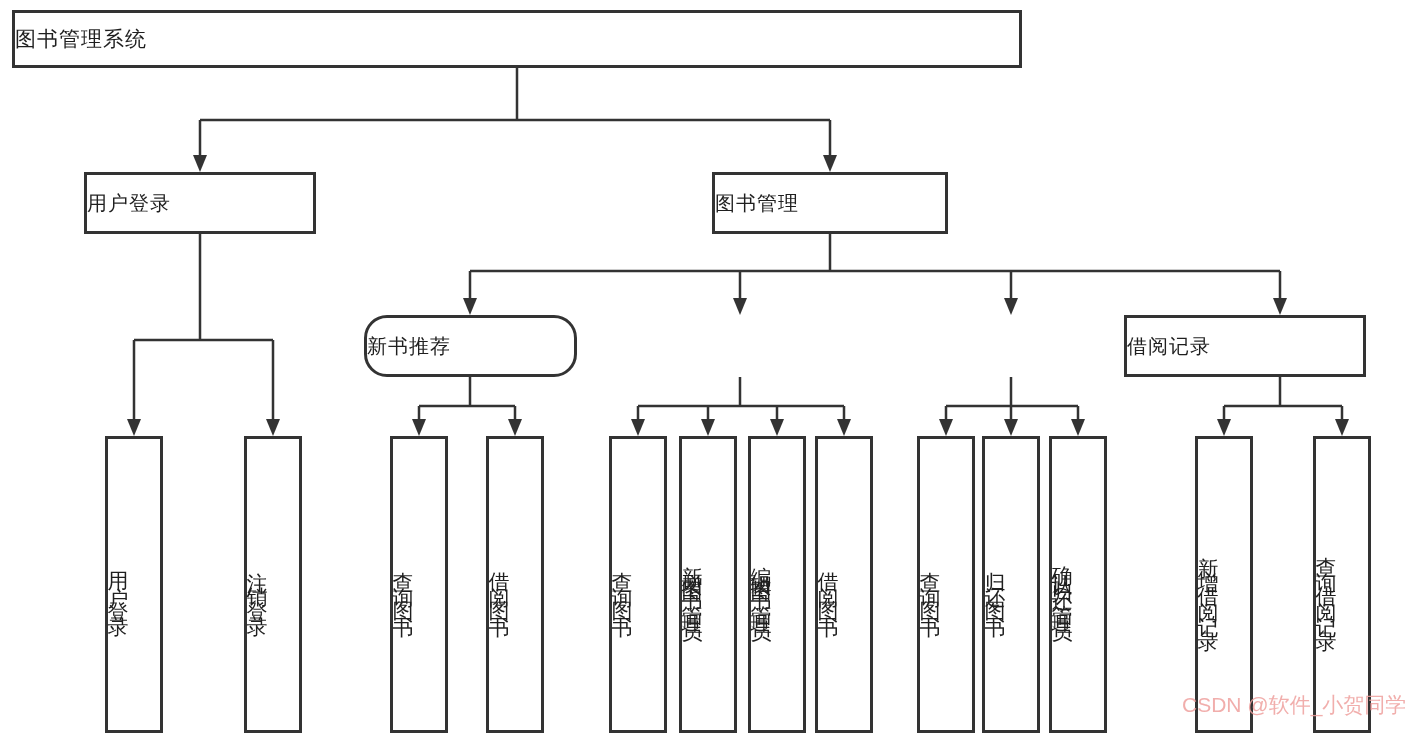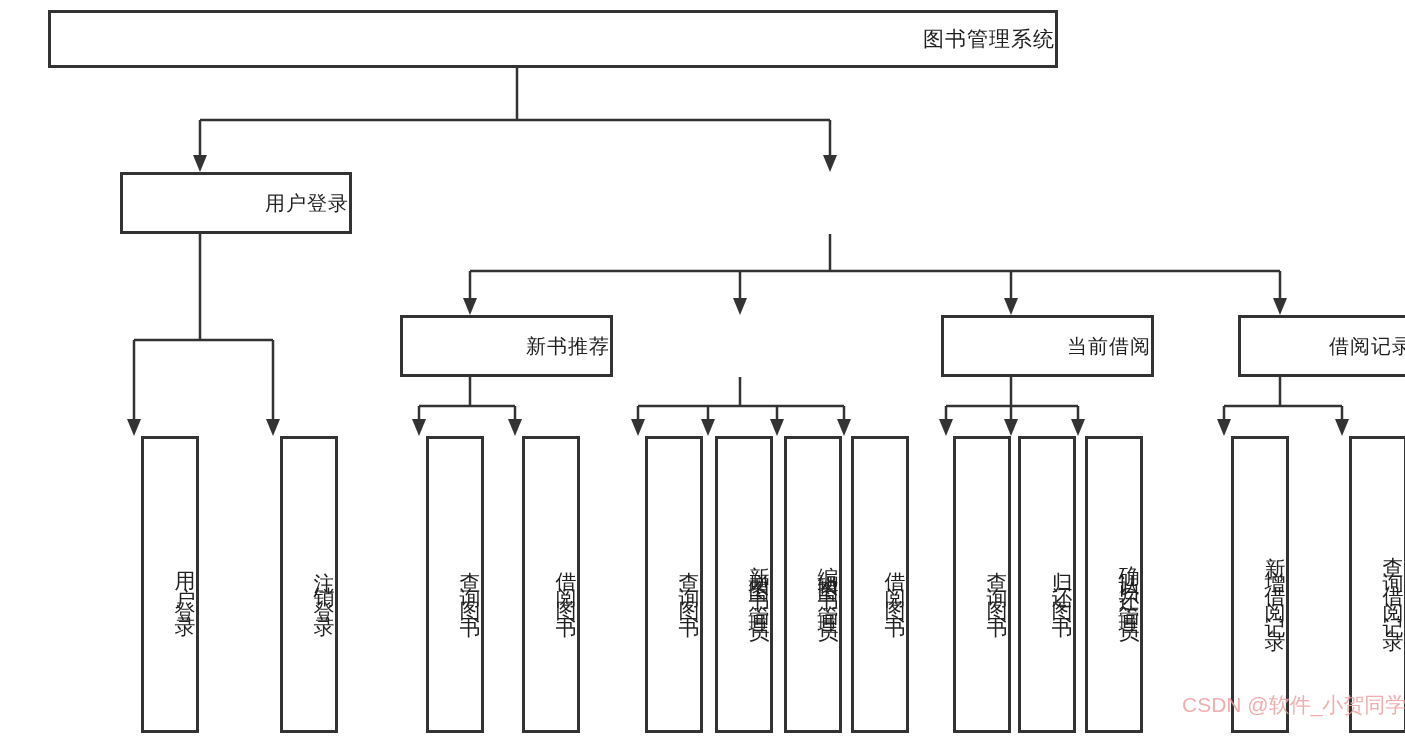--- a/index.html
+++ b/index.html
@@ -22,35 +22,34 @@
     height: 747px;
     pointer-events: none;
   }
   .node {
     position: absolute;
     box-sizing: border-box;
     border: 3px solid #333333;
     background: #ffffff;
     display: flex;
     align-items: center;
-    justify-content: flex-end;
+    justify-content: flex-start;
     color: #1f1f1f;
     font-size: 20px;
     letter-spacing: 1px;
     text-align: center;
-    margin-left: 36px;
   }
   .hbox { height: 62px; }
   .root-box  { left: 12px;  top: 10px;  width: 1010px; height: 58px; font-size: 21px; }
   .n-user    { left: 84px;  top: 172px; width: 232px; }
   .n-mgmt    { left: 712px; top: 172px; width: 236px; }
-  .n-rec     { left: 364px; top: 315px; width: 213px; }
+  .n-rec     { left: 364px; top: 315px; width: 213px; border-radius: 23px; }
   .n-borrow  { left: 634px; top: 315px; width: 214px; }
   .n-current { left: 905px; top: 315px; width: 213px; }
-  .n-records { left: 1202px;top: 315px; width: 178px; }
+  .n-records { left: 1124px;top: 315px; width: 242px; }
 
   .vbox {
     top: 436px;
     width: 58px;
     height: 297px;
     font-size: 21px;
   }
   .vbox .vtext {
     writing-mode: vertical-rl;
     letter-spacing: 15px;
@@ -129,26 +128,26 @@
     </g>
   </svg>
 
   <div class="node hbox root-box">
     <span>图书管理系统</span>
   </div>
 
   <div class="node hbox n-user">
     <span>用户登录</span>
   </div>
+  <div class="node hbox n-mgmt">
+    <span>图书管理</span>
+  </div>
 
   <div class="node hbox n-rec">
     <span>新书推荐</span>
-  </div>
-  <div class="node hbox n-current">
-    <span>当前借阅</span>
   </div>
   <div class="node hbox n-records">
     <span>借阅记录</span>
   </div>
 
   <div class="node vbox v-g1a">
     <span class="vtext">用户登录</span>
   </div>
   <div class="node vbox v-g1b">
     <span class="vtext">注销登录</span>

